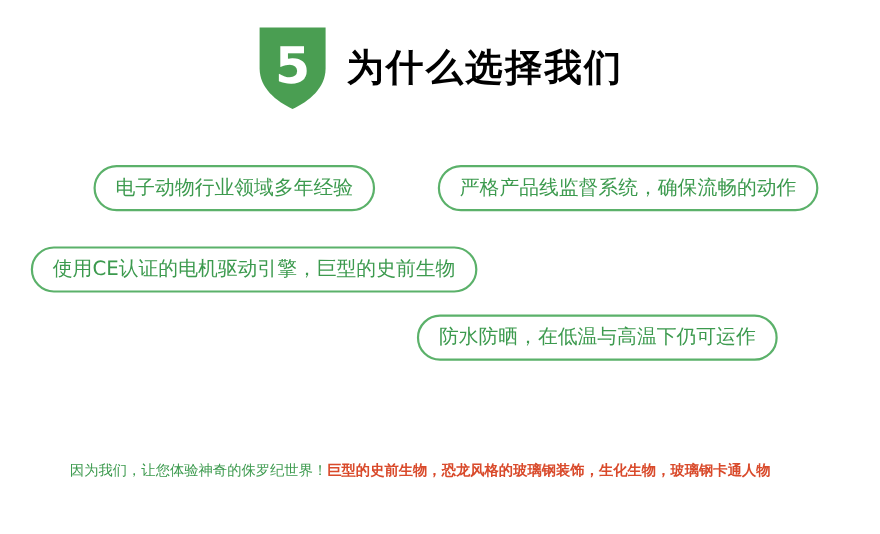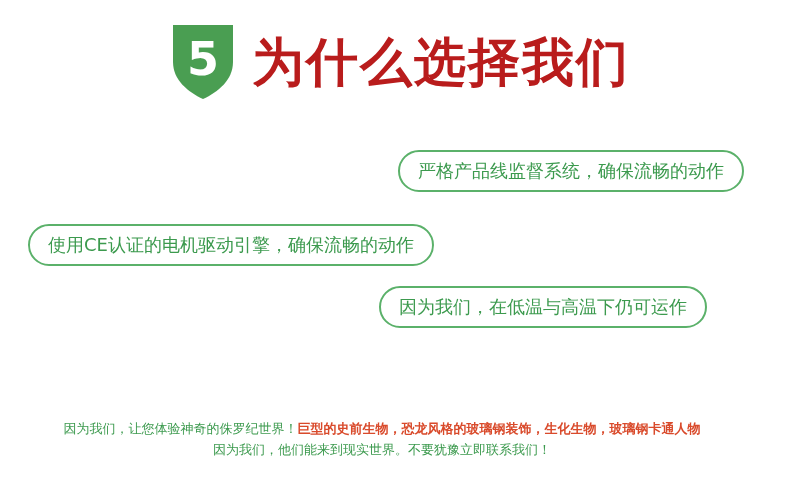--- a/index.html
+++ b/index.html
@@ -48,22 +48,22 @@
     display: flex;
     align-items: center;
     justify-content: center;
     color: #ffffff;
     font-size: 46px;
     font-weight: bold;
     font-family: "DejaVu Sans", "Liberation Sans", sans-serif;
     letter-spacing: 0;
   }
   .header-title {
-    color: #b91c1c;
-    font-size: 52px;
+    color: #000000;
+    font-size: 34px;
     font-weight: bold;
     letter-spacing: 2px;
     line-height: 1;
     white-space: nowrap;
   }
 
   
   .pills {
     position: absolute;
     left: 0;
@@ -122,23 +122,23 @@
     <div class="shield">
       <svg width="66" height="80" viewBox="0 0 66 80" xmlns="http://www.w3.org/2000/svg">
         <path d="M3 3 H63 V40 C63 58 48 70 33 77 C18 70 3 58 3 40 Z" fill="#4a9e52"></path>
       </svg>
       <div class="shield-number">5</div>
     </div>
     <div class="header-title">为什么选择我们</div>
   </div>
 
   <div class="pills">
+    <div class="pill pill-0">电子动物行业领域多年经验</div>
     <div class="pill pill-1">严格产品线监督系统，确保流畅的动作</div>
-    <div class="pill pill-2">使用CE认证的电机驱动引擎，确保流畅的动作</div>
-    <div class="pill pill-3">因为我们，在低温与高温下仍可运作</div>
+    <div class="pill pill-2">使用CE认证的电机驱动引擎，巨型的史前生物</div>
+    <div class="pill pill-3">防水防晒，在低温与高温下仍可运作</div>
   </div>
 
   <div class="footer">
     <div class="footer-line"><span>因为我们，让您体验神奇的侏罗纪世界！</span><span class="hl">巨型的史前生物，恐龙风格的玻璃钢装饰，生化生物，玻璃钢卡通人物</span></div>
-    <div class="footer-line">因为我们，他们能来到现实世界。不要犹豫立即联系我们！</div>
   </div>
 
 </div>
 
 </body></html>

